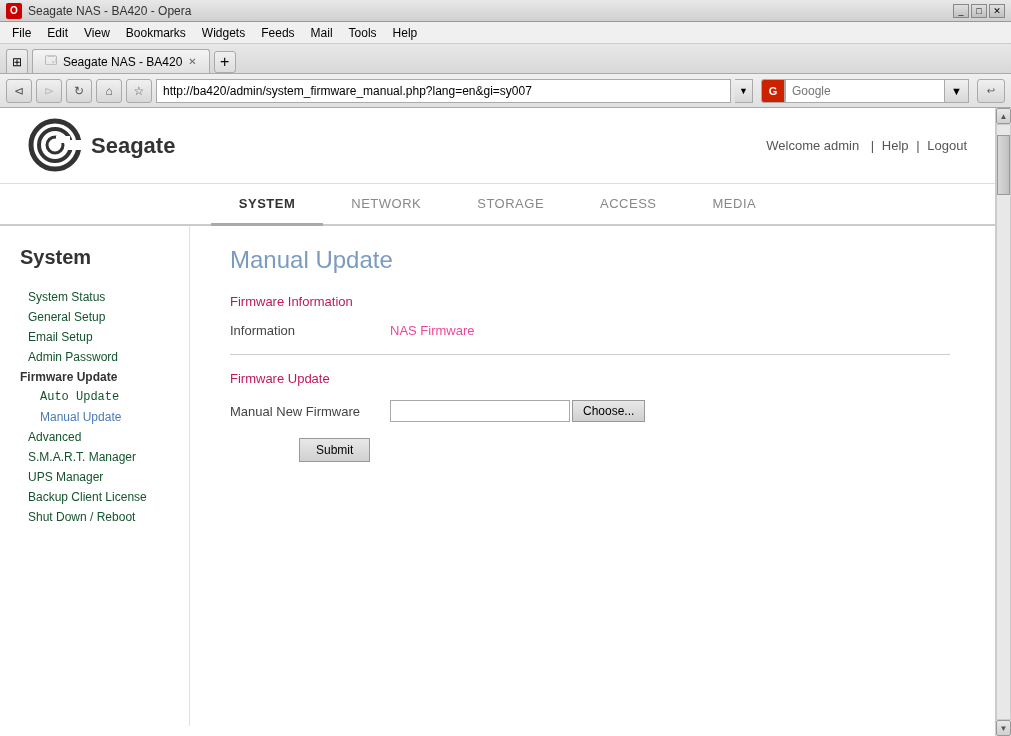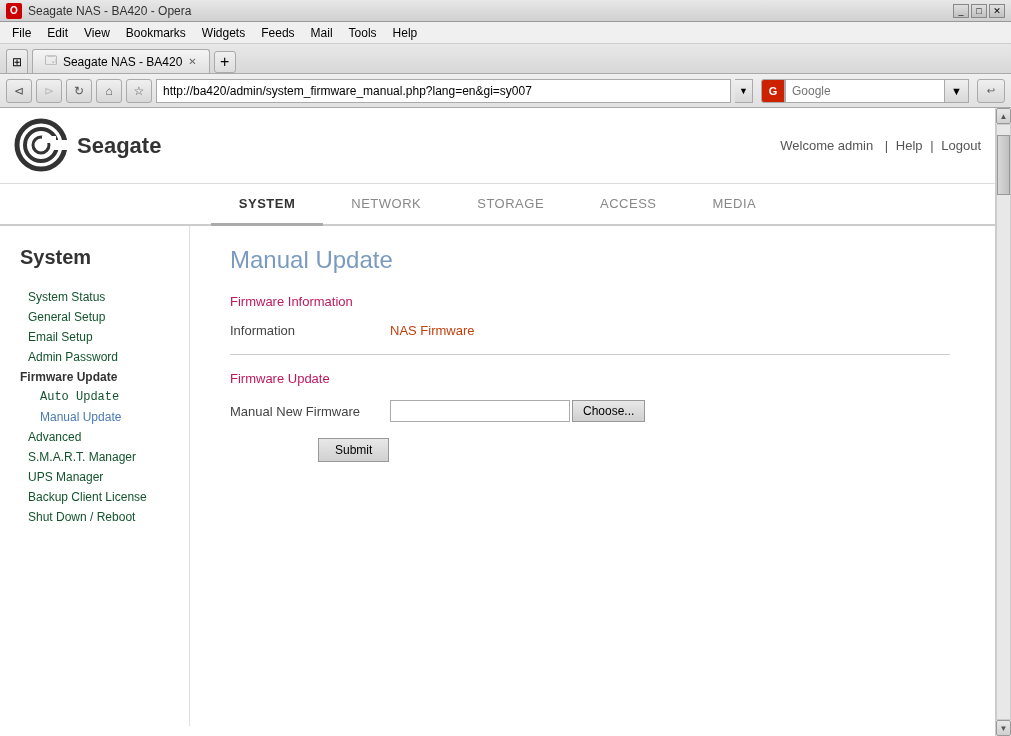--- a/index.html
+++ b/index.html
@@ -144,21 +144,21 @@
       width: 13px; height: 60px; background: linear-gradient(to right, #d8d8d8, #c0c0c0);
       border: 1px solid #999; position: absolute; top: 10px; left: 0;
     }
 
     
     .page-inner { min-height: 600px; }
 
     
     .site-header {
       background: white;
-      padding: 10px 14px;
+      padding: 10px 28px;
       display: flex;
       align-items: center;
       justify-content: space-between;
       border-bottom: 1px solid #ddd;
     }
     .logo { display: flex; align-items: center; gap: 8px; }
     .logo-text { font-size: 22px; font-weight: bold; color: #333; }
     .logo-icon {
       width: 55px; height: 55px;
       position: relative;
@@ -245,21 +245,21 @@
       display: flex;
       align-items: center;
       margin-bottom: 12px;
       font-size: 13px;
     }
     .info-label {
       width: 160px;
       color: #444;
     }
     .info-value {
-      color: #c2410c;
+      color: #ec4899;
     }
     .divider {
       border: none;
       border-top: 1px solid #ccc;
       margin: 16px 0;
       width: 720px;
     }
     .form-row {
       display: flex;
       align-items: center;
@@ -285,21 +285,21 @@
       font-size: 12px;
       cursor: pointer;
       margin-left: 2px;
     }
     .submit-btn {
       padding: 4px 16px;
       background: linear-gradient(to bottom, #e8e8e8, #d0d0d0);
       border: 1px solid #999;
       font-size: 12px;
       cursor: pointer;
-      margin-left: 88px;
+      margin-left: 69px;
     }
   </style>
 </head>
 <body>
 
 <div class="title-bar">
   <div class="title-bar-icon">O</div>
   <span class="title-bar-text">Seagate NAS - BA420 - Opera</span>
   <div class="title-bar-controls">
     <div class="title-btn">_</div>

